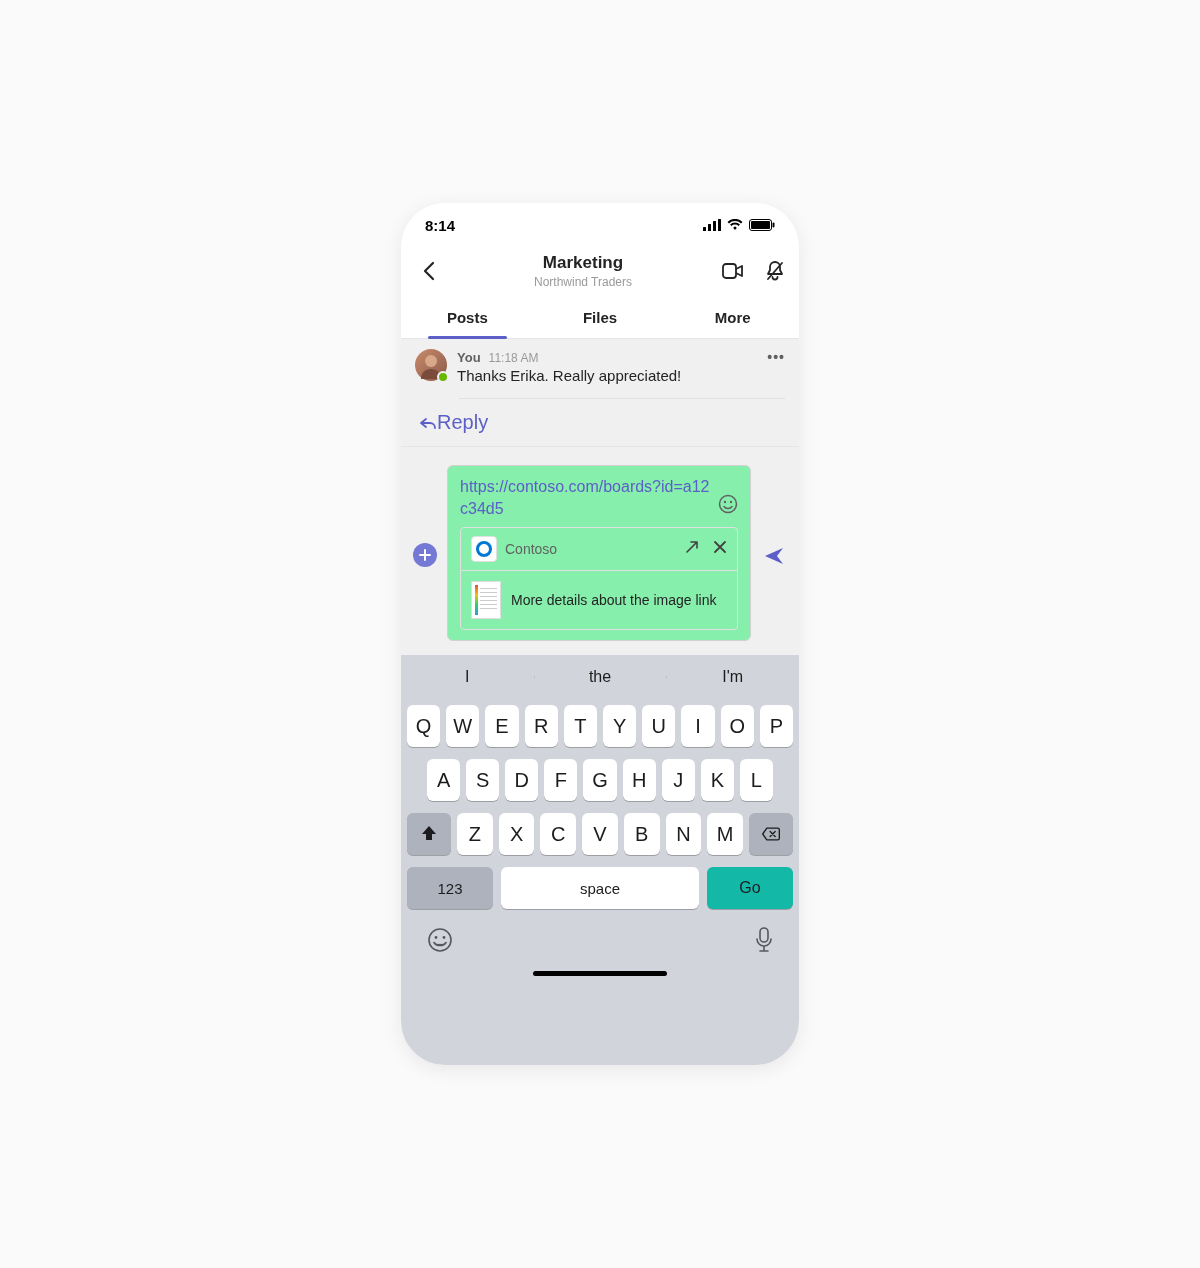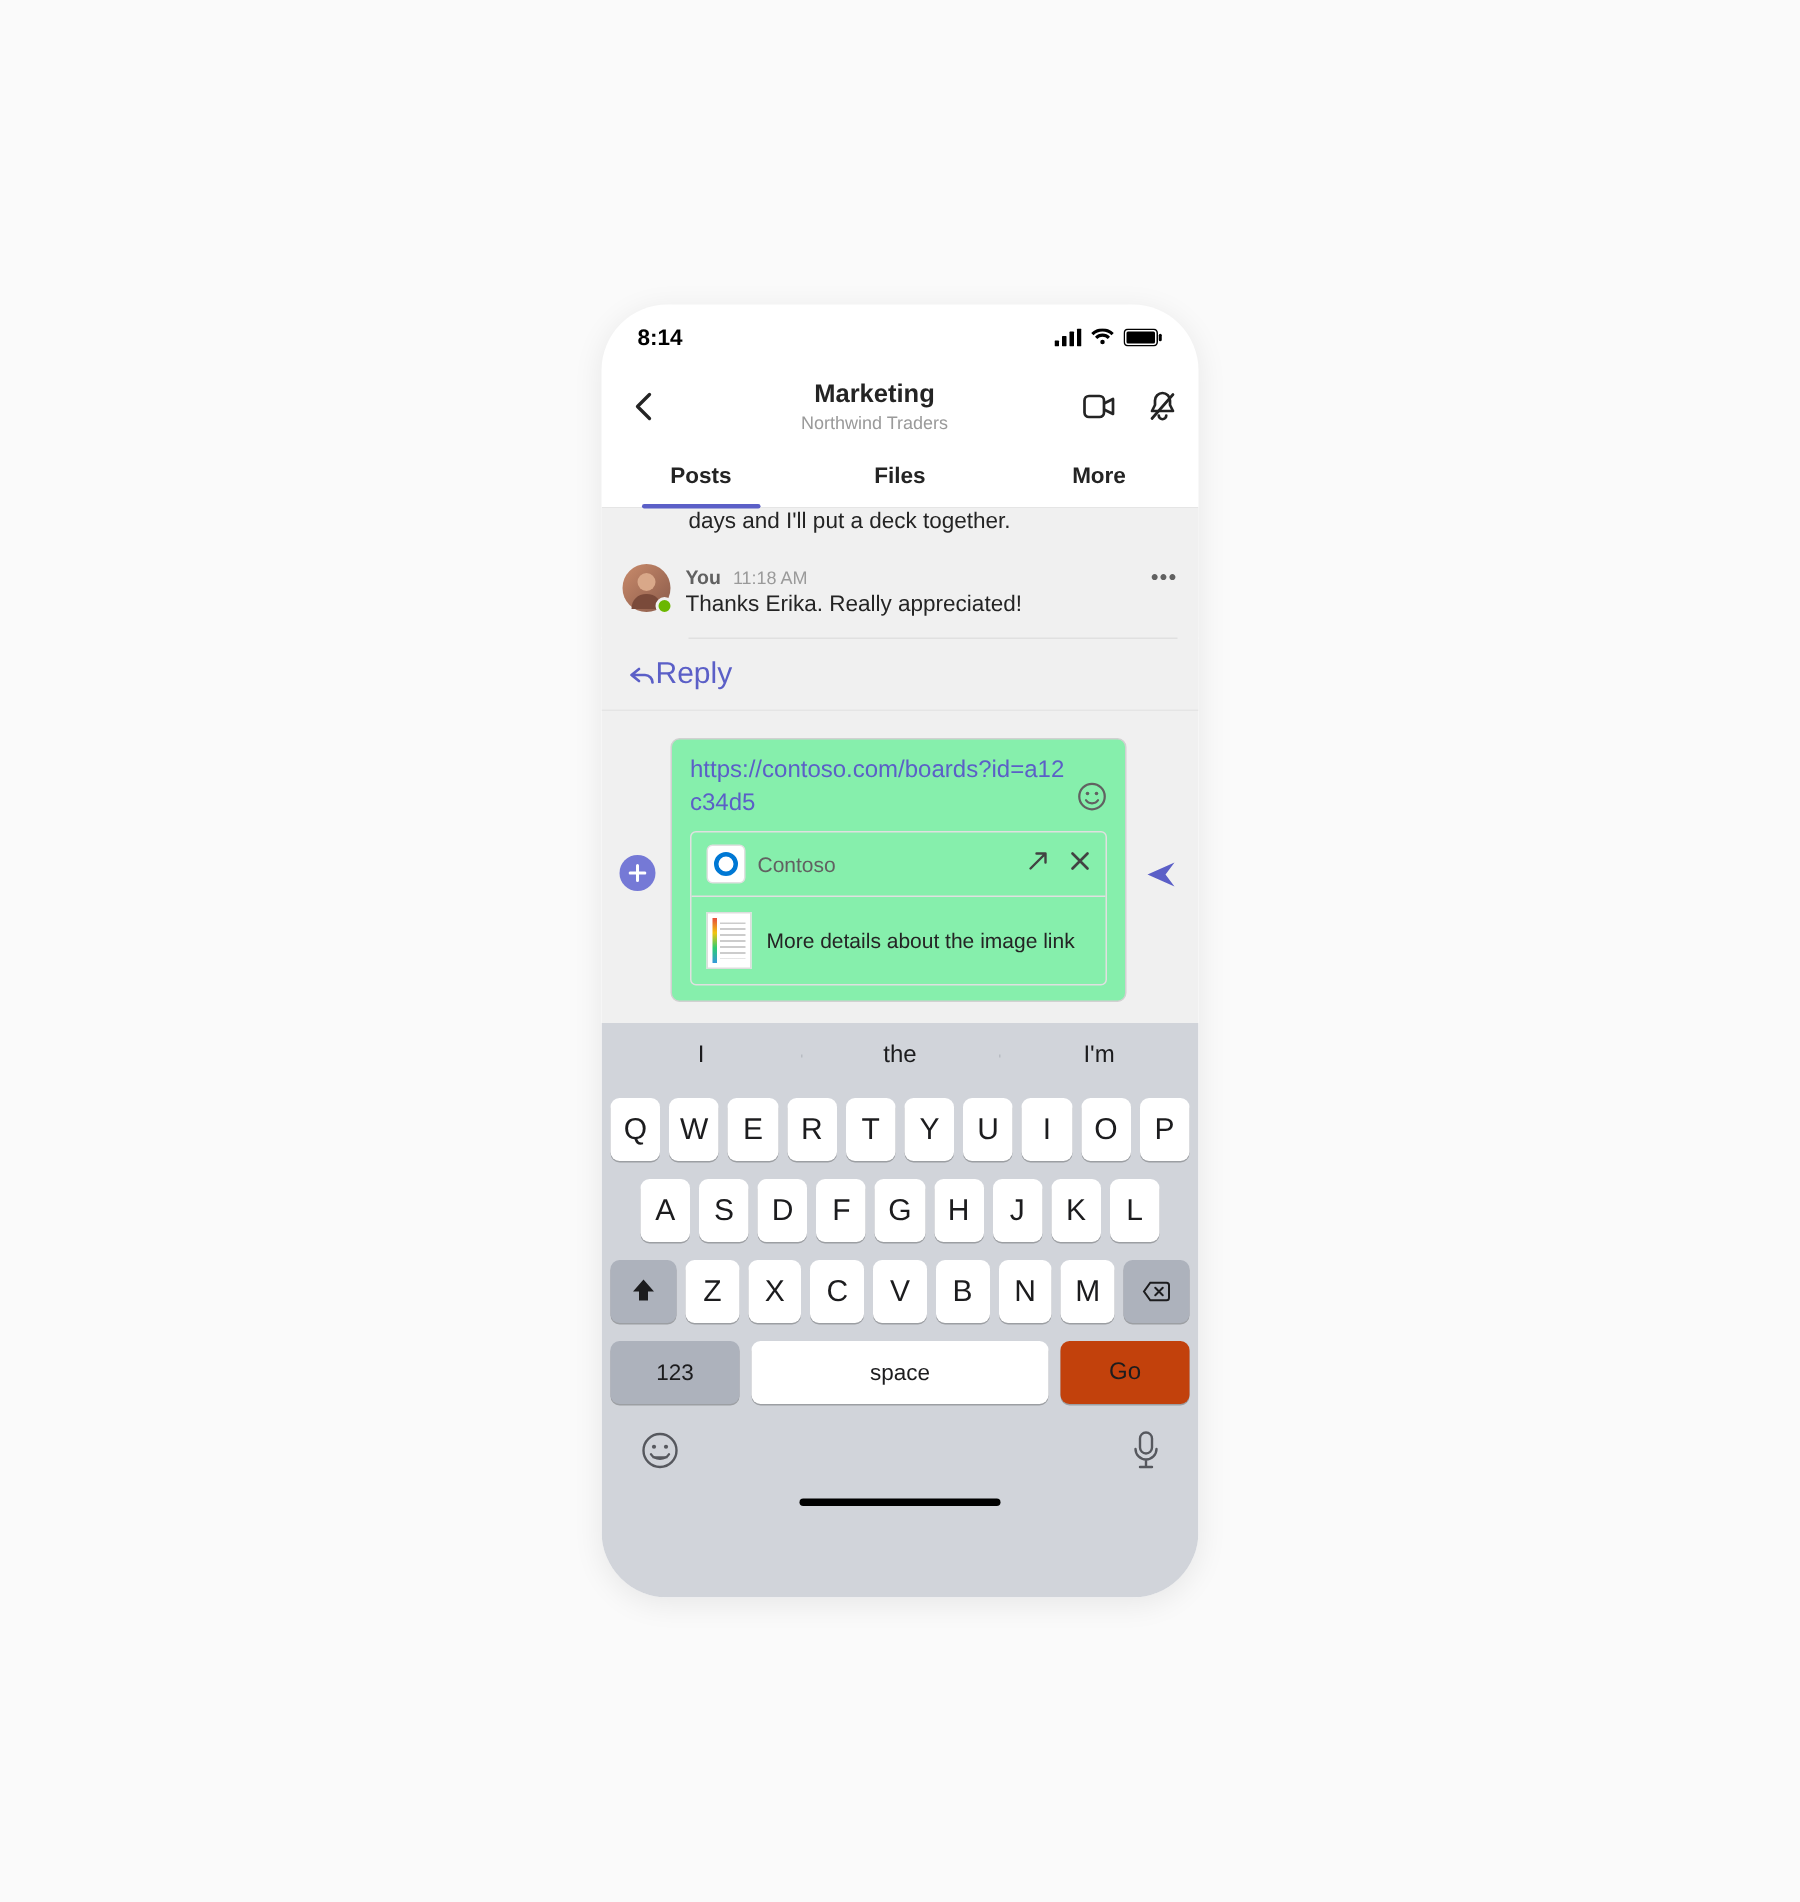--- a/index.html
+++ b/index.html
@@ -65,21 +65,21 @@
   .suggestions { display:flex; height:44px; align-items:center; }
   .sugg { flex:1; text-align:center; font-size:16px; color:#1c1c1e; position:relative; }
   .sugg + .sugg::before { content:""; position:absolute; left:0; top:8px; bottom:8px; width:1px; background:#b8bbc2; }
   .krow { display:flex; gap:6px; padding:6px 6px; justify-content:center; }
   .key { background:#fff; border-radius:6px; box-shadow:0 1px 0 rgba(0,0,0,0.25); height:42px; flex:1; display:flex; align-items:center; justify-content:center; font-size:20px; color:#1c1c1e; min-width:0; }
   .key.wide { flex:0 0 44px; background:#adb2bc; }
   .key.shift svg, .key.backspace svg { width:20px; height:20px; }
   .krow.bottom { padding:6px 6px; gap:8px; }
   .key.num { flex:0 0 86px; background:#adb2bc; font-size:15px; }
   .key.space { flex:1; font-size:15px; }
-  .key.go { flex:0 0 86px; background:#c2410c; font-size:16px; }
+  .key.go { flex:0 0 86px; background:#14b8a6; font-size:16px; }
   .kb-footer { display:flex; justify-content:space-between; padding: 12px 26px 0 26px; color:#56585e; }
   .home-indicator { width:134px; height:5px; background:#000; border-radius:3px; margin: 14px auto 0 auto; }
   .row2pad { padding-left:26px; padding-right:26px; }
 </style>
 </head>
 <body>
 
 <div class="phone">
 
   <div class="status-bar">
@@ -128,21 +128,20 @@
     </div>
   </div>
 
   <div class="tabs">
     <div class="tab active">Posts</div>
     <div class="tab">Files</div>
     <div class="tab">More</div>
   </div>
 
   <div class="messages">
-    <div class="truncated-line">days and I'll put a deck together.</div>
     <div class="msg">
       <div class="avatar">
         <svg width="32" height="32" viewBox="0 0 32 32">
             <circle cx="16" cy="12" r="6" fill="#d9a889"></circle>
             <path d="M6 30c0-6 4-10 10-10s10 4 10 10" fill="#7a4a3a"></path>
           </svg>
         <div class="presence"></div>
       </div>
       <div class="msg-body">
         <div class="msg-meta">

